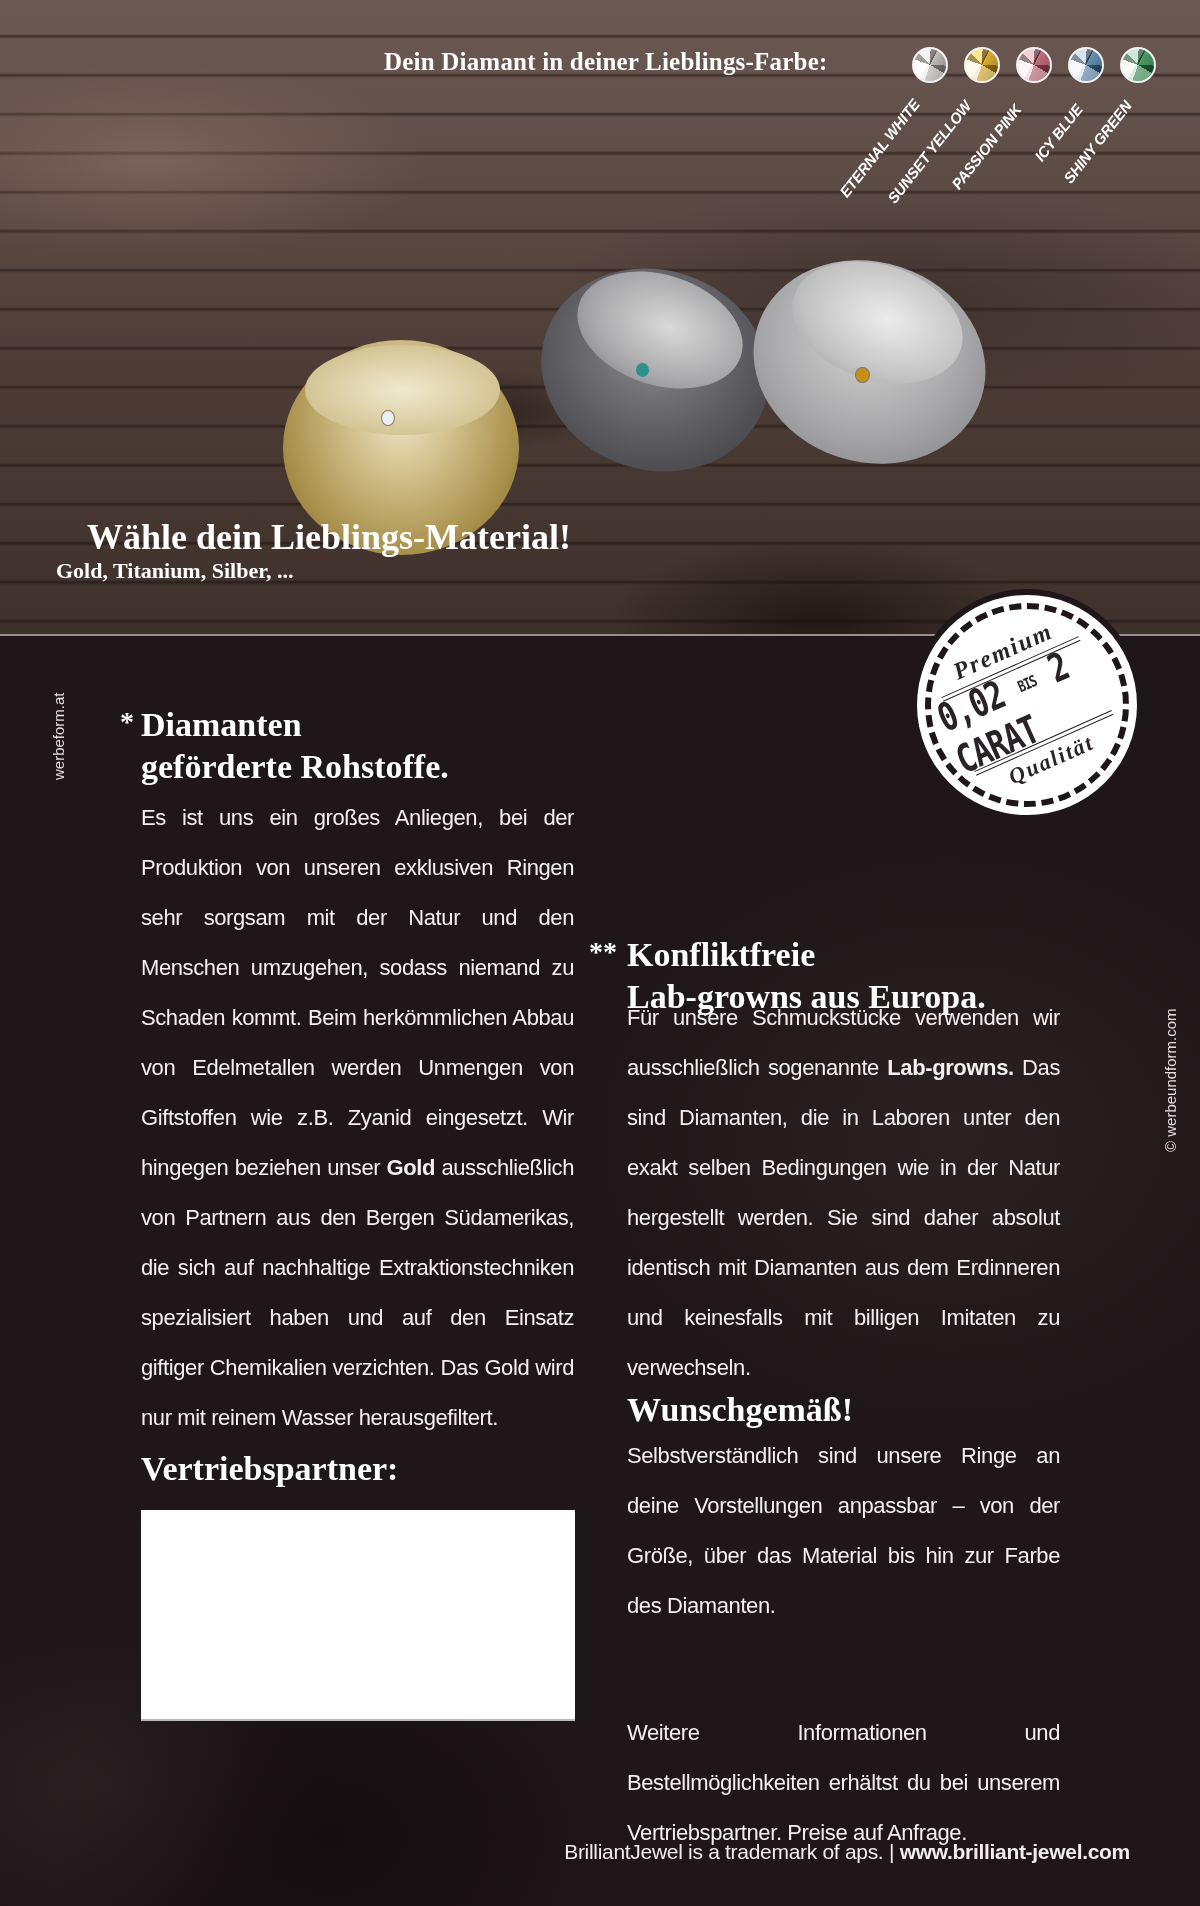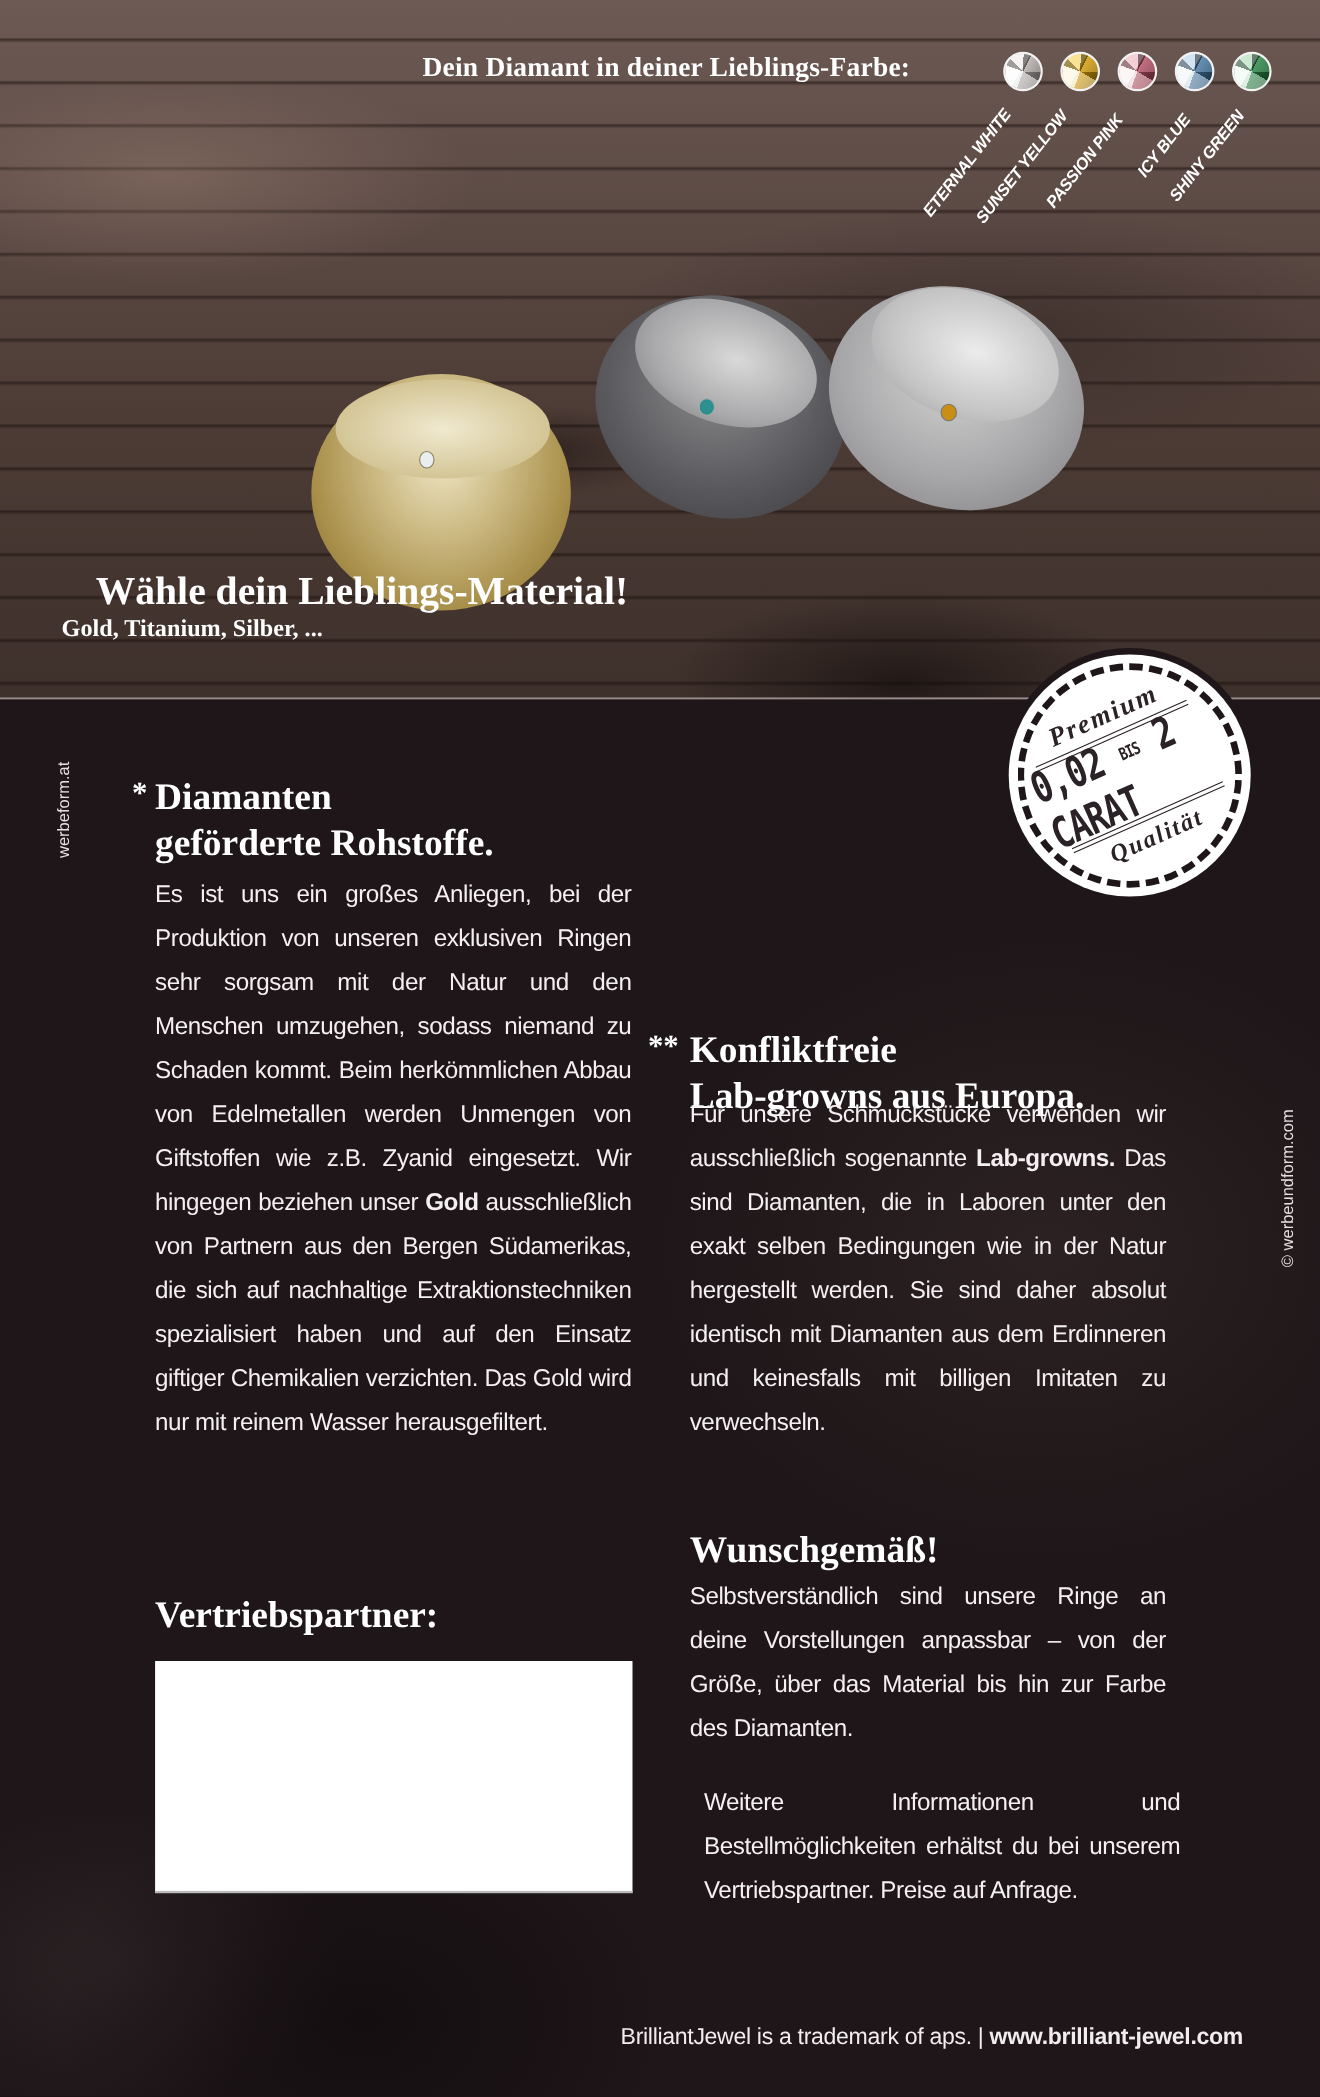--- a/index.html
+++ b/index.html
@@ -64,21 +64,21 @@
   .badge-carat { font-family: "DejaVu Sans Mono", monospace; font-weight: bold; font-size: 30px; letter-spacing: -1px; transform: scaleY(1.3); }
   .badge-carat small { font-size: 12px; vertical-align: middle; }
   .badge-qual { font-family: "Liberation Serif", serif; font-style: italic; font-size: 22px; font-weight: bold; letter-spacing: 2px; }
 
   .side-left { left: 50px; top: 780px; transform-origin: 0 0; transform: rotate(-90deg); font-size: 15px; color: #e6e0e2; white-space: nowrap; }
   .side-right { left: 1162px; top: 1152px; transform-origin: 0 0; transform: rotate(-90deg); font-size: 15px; color: #e6e0e2; white-space: nowrap; }
 
   .asterisk { font-size: 28px; font-weight: bold; }
   .h2 { font-size: 34px; font-weight: bold; line-height: 42px; white-space: nowrap; }
   .body {
-    font-family: "Liberation Sans", sans-serif; font-size: 22px; line-height: 40px;
+    font-family: "Liberation Sans", sans-serif; font-size: 22px; line-height: 50px;
     text-align: justify; color: #f4f0f1; letter-spacing: -0.4px;
     width: 433px;
   }
   .body b { font-weight: bold; }
 
   .col-left { left: 141px; }
   .col-right { left: 627px; }
 
   .partner-title { left: 141px; top: 1450px; font-size: 34px; font-weight: bold; text-align: right; }
   .partner-box { left: 141px; top: 1510px; width: 434px; height: 211px; background: #fff; border-bottom: 2px solid #bbb; box-sizing: border-box; }
@@ -152,20 +152,20 @@
 
 <div class="abs serif asterisk" style="left:589px;top:936px;">**</div>
 <div class="abs serif h2" style="left:627px;top:934px;">Konfliktfreie</div>
 <div class="abs serif h2" style="left:627px;top:976px;">Lab-growns aus Europa.</div>
 <div class="abs body col-right" style="top:993px;">
   <span>Für unsere Schmuckstücke verwenden wir ausschließlich sogenannte </span><b>Lab-growns.</b><span> Das sind Diamanten, die in Laboren unter den exakt selben Bedingungen wie in der Natur hergestellt werden. Sie sind daher absolut identisch mit Diamanten aus dem Erdinneren und keinesfalls mit billigen Imitaten zu verwechseln.</span>
 </div>
 
 <div class="abs serif h2" style="left:627px;top:1389px;">Wunschgemäß!</div>
 <div class="abs body col-right" style="top:1431px;">Selbstverständlich sind unsere Ringe an deine Vorstellungen anpassbar – von der Größe, über das Material bis hin zur Farbe des Diamanten.</div>
-<div class="abs body col-right" style="top:1618px;margin-left:13px;">Weitere Informationen und Bestellmöglichkeiten erhältst du bei unserem Vertriebspartner. Preise auf Anfrage.</div>
+<div class="abs body col-right" style="top:1708px;">Weitere Informationen und Bestellmöglichkeiten erhältst du bei unserem Vertriebspartner. Preise auf Anfrage.</div>
 
 <div class="abs serif partner-title">Vertriebspartner:</div>
 <div class="abs partner-box"></div>
 
 <div class="abs footer">
   <span>BrilliantJewel is a trademark of aps. | </span><b>www.brilliant-jewel.com</b>
 </div>
 
 </body></html>

